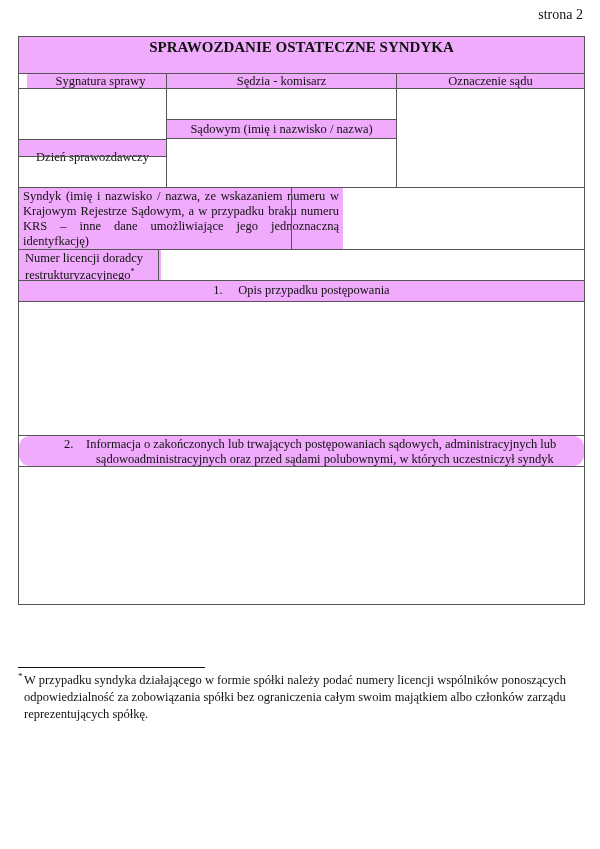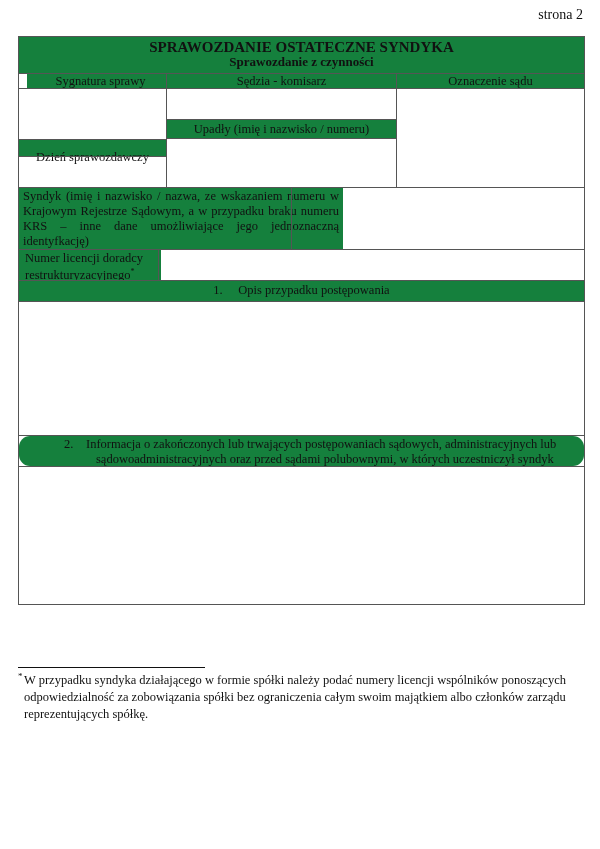--- a/index.html
+++ b/index.html
@@ -1,56 +1,55 @@
 <!DOCTYPE html>
 <html><head>
 <meta charset="utf-8">
 <style>
   html, body { margin:0; padding:0; background:#ffffff; }
   body { width:600px; height:849px; position:relative; font-family:"Liberation Serif", serif; color:#111; overflow:hidden; }
   .abs { position:absolute; box-sizing:border-box; }
-  .gray { background:#15803d; }
+  .gray { background:#f0abfc; }
   .b { border:1px solid #555; }
   .txt { font-size:12.5px; line-height:14px; }
   .center { text-align:center; }
   .page-num { position:absolute; right:17px; top:7px; font-size:14px; }
   .title1 { font-weight:bold; font-size:15px; line-height:16px; }
   .title2 { font-weight:bold; font-size:13px; line-height:14px; }
   .hline { position:absolute; background:#555; }
   .vline { position:absolute; background:#555; }
   .footnote { position:absolute; left:24px; top:672px; width:560px; font-size:12.5px; line-height:17px; }
   .fn-star { position:absolute; left:-6px; top:-4px; font-size:9px; }
 </style>
 </head>
 <body>
 
 <div class="page-num">strona 2</div>
 
 <div class="abs b" style="left:18px; top:36px; width:567px; height:569px; border-width:1px;"></div>
 
 <div class="abs gray center" style="left:19px; top:37px; width:565px; height:36px; padding-top:2px;">
   <div class="title1">SPRAWOZDANIE OSTATECZNE SYNDYKA</div>
-  <div class="title2">Sprawozdanie z czynności</div>
 </div>
 <div class="hline" style="left:18px; top:73px; width:567px; height:1px;"></div>
 
 <div class="abs gray center txt" style="left:19px; top:74px; width:147px; height:14px;margin-left:8px;"><span>Sygnatura sprawy</span></div>
 <div class="abs gray center txt" style="left:167px; top:74px; width:229px; height:14px;"><span>Sędzia - komisarz</span></div>
 <div class="abs gray center txt" style="left:397px; top:74px; width:187px; height:14px;"><span>Oznaczenie sądu</span></div>
 <div class="hline" style="left:18px; top:88px; width:567px; height:1px;"></div>
 
 <div class="vline" style="left:166px; top:73px; width:1px; height:115px;"></div>
 <div class="vline" style="left:396px; top:73px; width:1px; height:115px;"></div>
 
 <div class="abs txt" style="left:19px; top:89px; width:147px; height:50px;"></div>
 <div class="abs txt" style="left:167px; top:89px; width:229px; height:30px;"></div>
 <div class="abs txt" style="left:397px; top:89px; width:187px; height:98px;"></div>
 
 <div class="hline" style="left:166px; top:119px; width:231px; height:1px;"></div>
-<div class="abs gray center txt" style="left:167px; top:120px; width:229px; height:18px; padding-top:2px;"><span>Upadły (imię i nazwisko / numeru)</span></div>
+<div class="abs gray center txt" style="left:167px; top:120px; width:229px; height:18px; padding-top:2px;"><span>Sądowym (imię i nazwisko / nazwa)</span></div>
 <div class="hline" style="left:166px; top:138px; width:231px; height:1px;"></div>
 <div class="abs txt" style="left:167px; top:139px; width:229px; height:48px;"></div>
 
 <div class="hline" style="left:18px; top:139px; width:149px; height:1px;"></div>
 <div class="abs gray center txt" style="left:19px; top:140px; width:147px; height:16px; padding-top:10px;"><span>Dzień sprawozdawczy</span></div>
 <div class="hline" style="left:18px; top:156px; width:149px; height:1px;"></div>
 <div class="abs txt" style="left:19px; top:157px; width:147px; height:30px;"></div>
 
 <div class="hline" style="left:18px; top:187px; width:567px; height:1px;"></div>
 

